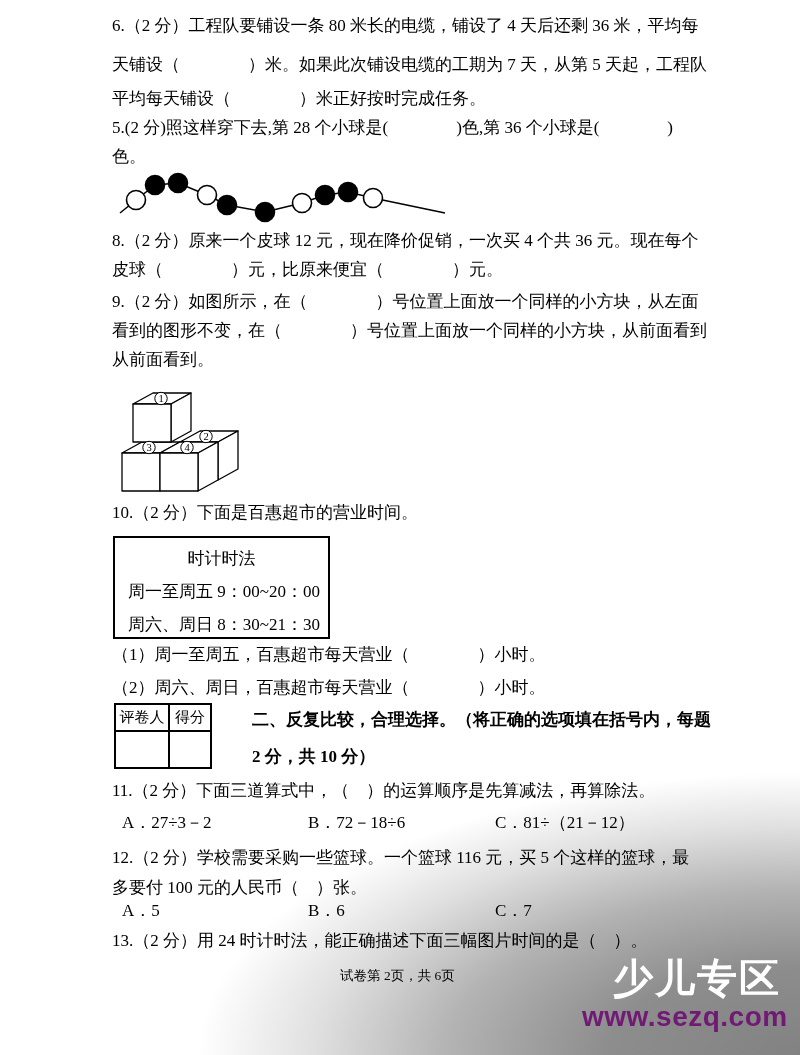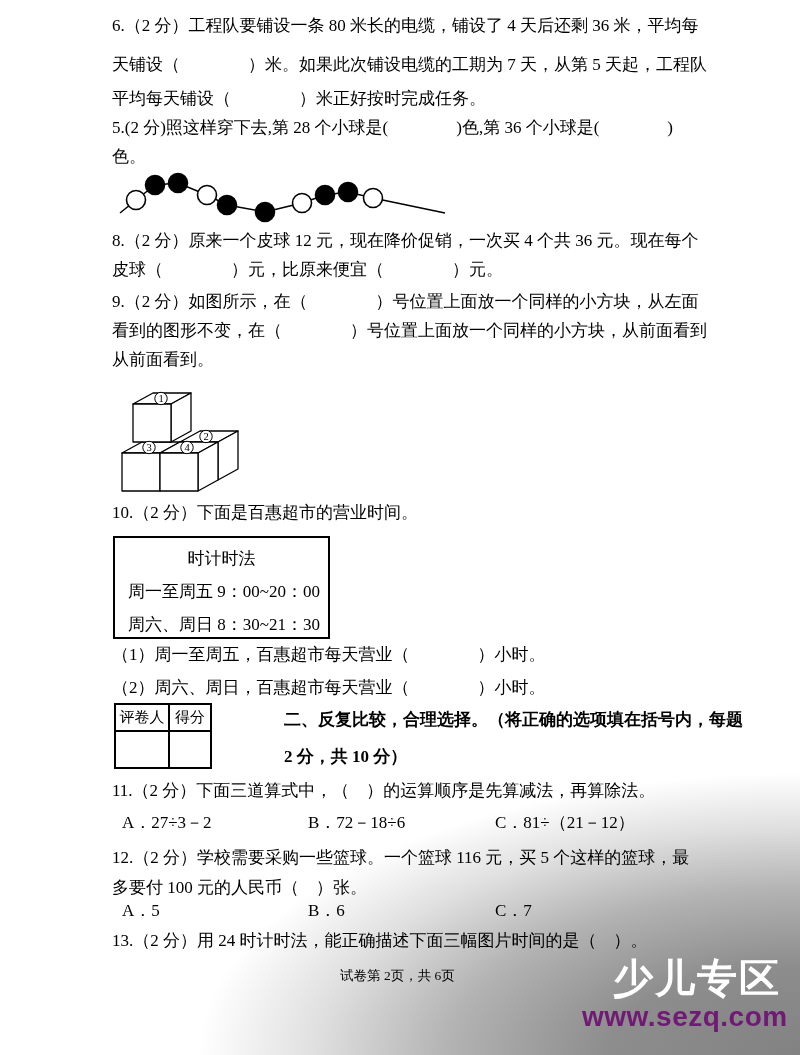--- a/index.html
+++ b/index.html
@@ -2,21 +2,21 @@
 <html><head>
 <meta charset="utf-8">
 <style>
   html,body{margin:0;padding:0;background:#fff;}
   .page{position:relative;width:800px;height:1055px;background:#ffffff;overflow:hidden;
         font-family:"Liberation Serif","DejaVu Serif",serif;color:#000;}
   .grad{position:absolute;right:0;bottom:0;width:680px;height:340px;
         background:radial-gradient(ellipse 640px 300px at 100% 100%,
           #828282 0%, #8d8d8d 30%, #b3b3b3 55%, #e0e0e0 76%, rgba(255,255,255,0) 94%);}
   .line{position:absolute;left:112px;font-size:17px;line-height:22px;white-space:pre;}
-  .bold{font-weight:bold;margin-left:32px;}
+  .bold{font-weight:bold;}
   .opt{position:absolute;font-size:17px;line-height:22px;white-space:pre;}
   .fig{position:absolute;}
   .bh-box{position:absolute;left:113px;top:536px;width:213px;height:99px;border:2px solid #000;background:transparent;}
   .bh-title{position:absolute;top:10px;left:0;width:100%;text-align:center;font-size:17px;line-height:22px;}
   .bh-row{position:absolute;left:13px;font-size:17px;line-height:22px;white-space:pre;}
   .gtable{position:absolute;left:114px;top:703px;border-collapse:collapse;}
   .gtable td{border:2px solid #000;font-size:15px;text-align:center;vertical-align:middle;padding:0;
              font-family:"Liberation Serif","DejaVu Serif",serif;}
   .gt-c1{width:52px;}
   .gt-c2{width:40px;margin-top:45px;}

